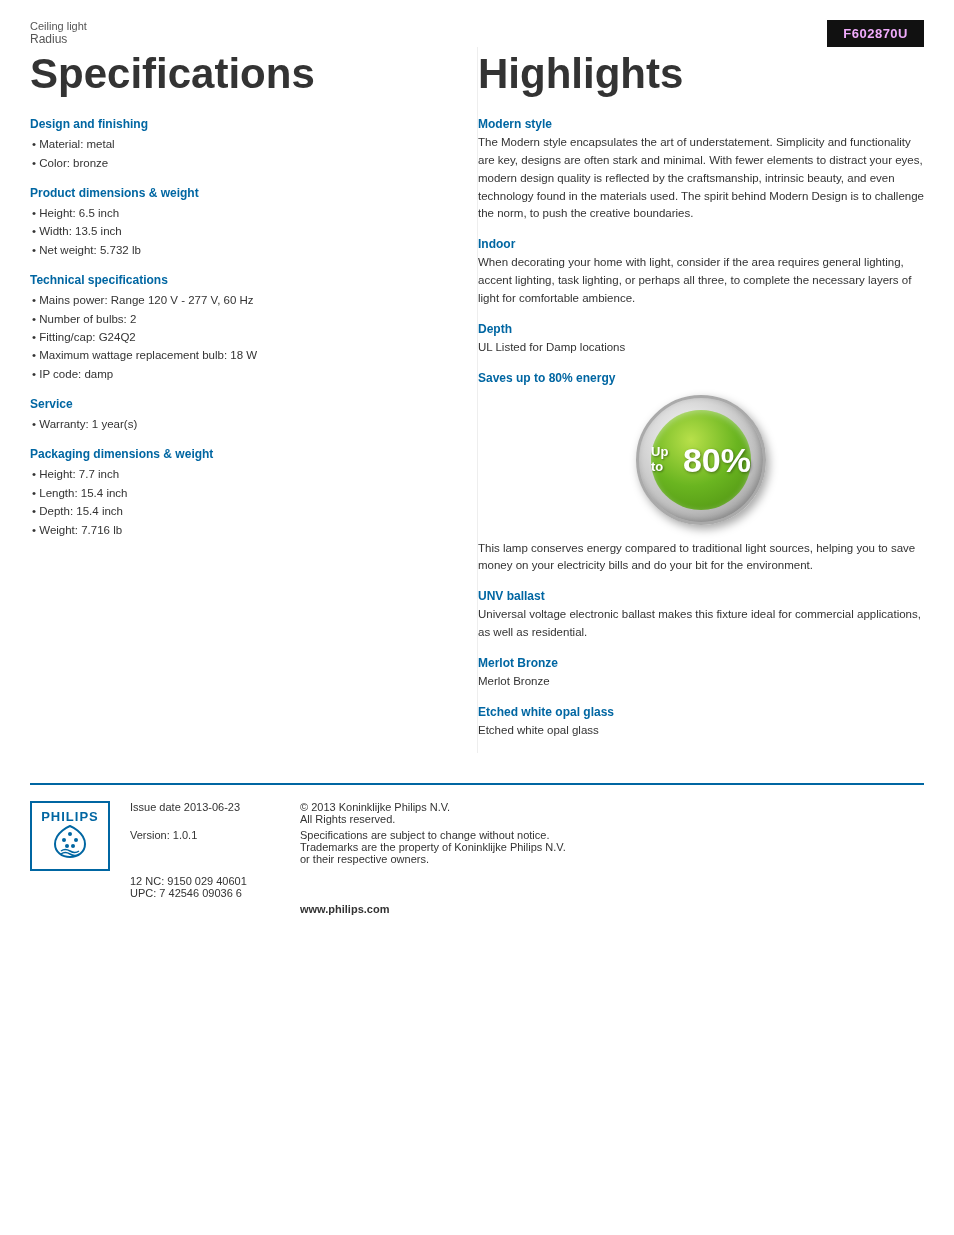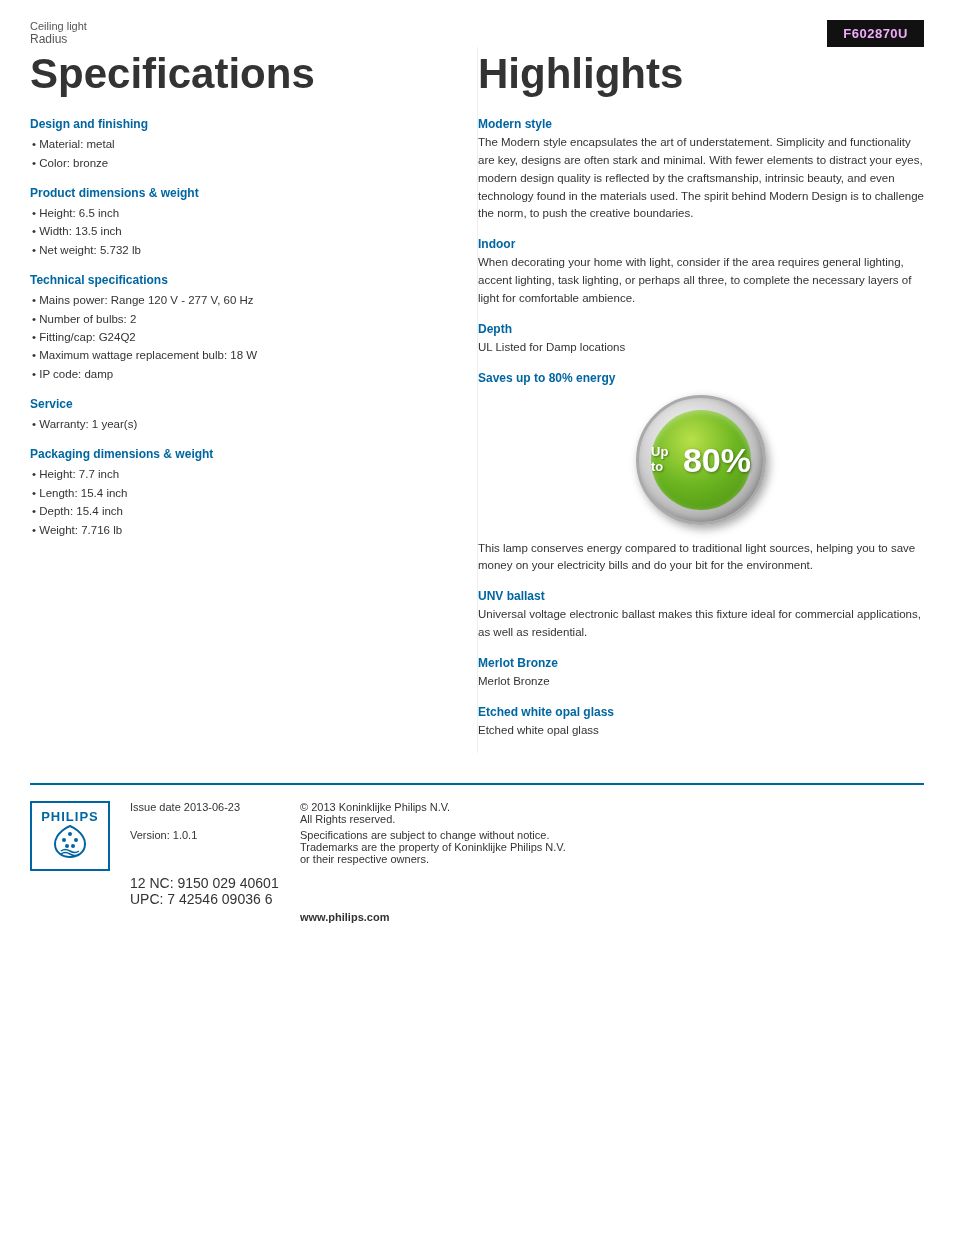--- a/index.html
+++ b/index.html
@@ -202,21 +202,21 @@
     .footer-label {
       color: #333;
       font-size: 11px;
     }
     .footer-value {
       font-size: 11px;
       color: #333;
     }
     .footer-nc-upc {
       grid-column: 1 / 2;
-      font-size: 14px;
+      font-size: 11px;
       margin-top: 6px;
       color: #333;
     }
     .footer-website {
       font-weight: bold;
       font-size: 11px;
       color: #333;
     }
   </style>
 </head>

